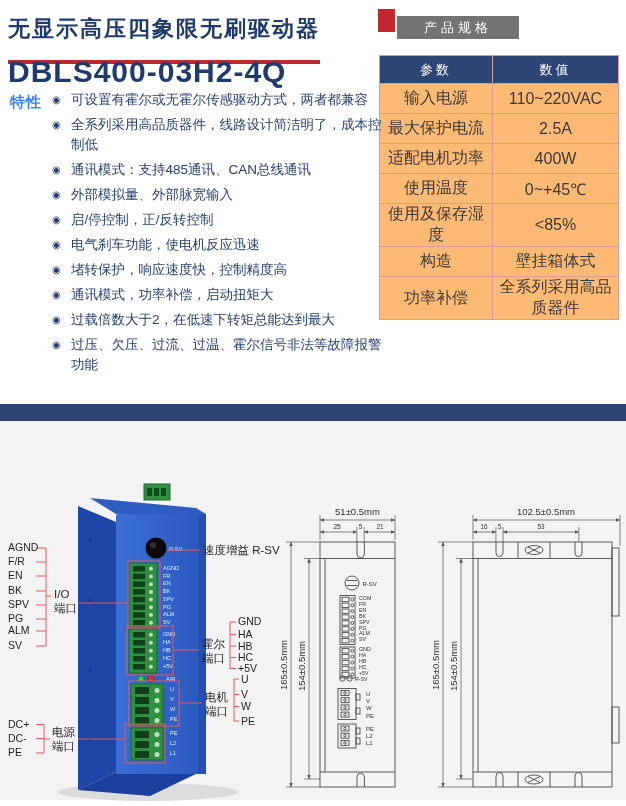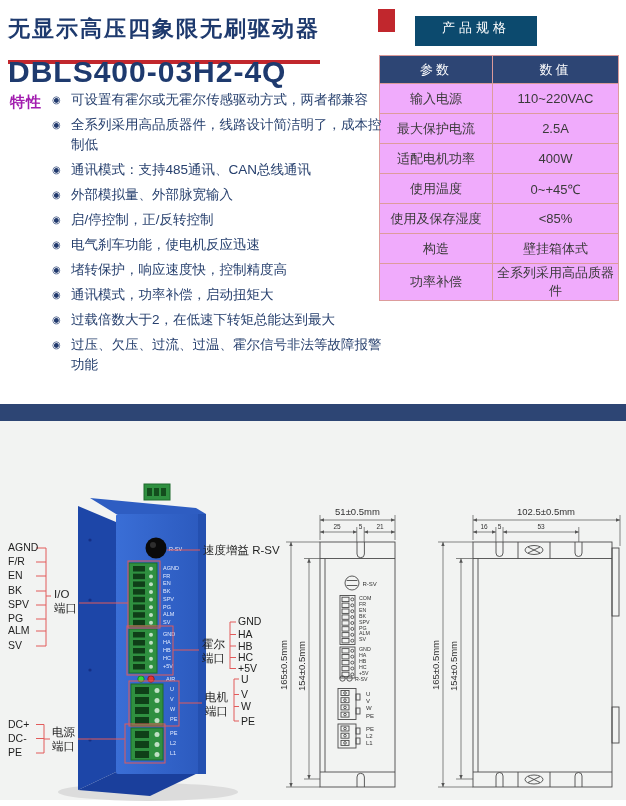--- a/index.html
+++ b/index.html
@@ -9,35 +9,35 @@
 
   
   .title { position:absolute; left:8px; top:14px; font-size:22px; font-weight:700;
            color:#1e3a6e; letter-spacing:2px; padding-bottom:16px;
            border-bottom:4px solid #c1272d; }
   .model { position:absolute; left:8px; top:55px; font-size:30px; font-weight:600;
            color:#1e3a6e; letter-spacing:1px; }
 
   
   .red-square { position:absolute; left:378px; top:9px; width:17px; height:23px; background:#c1272d; }
-  .spec-title { position:absolute; left:397px; top:16px; width:122px; height:30px;
-                background:#0c4a6e; color:#fff; font-size:13px; letter-spacing:4px;
-                line-height:23px; text-align:center;margin-left:18px; }
+  .spec-title { position:absolute; left:397px; top:16px; width:122px; height:23px;
+                background:#737373; color:#fff; font-size:13px; letter-spacing:4px;
+                line-height:23px; text-align:center; }
 
   
   .spec-table { position:absolute; left:379px; top:55px; width:239px;
                 border-collapse:collapse; table-layout:fixed; }
   .spec-table th { background:#2d4574; color:#fff; font-weight:400; font-size:13px;
                    letter-spacing:3px; height:28px; border:1px solid #da9a9a; }
-  .spec-table td { text-align:center; font-size:13px; color:#3a3a3a; height:30px;
-                   border:1px solid #dd9c9c; background:#f0abfc; padding:0 2px; }
+  .spec-table td { text-align:center; font-size:16px; color:#3a3a3a; height:30px;
+                   border:1px solid #dd9c9c; background:#fdba74; padding:0 2px; }
 
   
   .features-label { position:absolute; left:10px; top:93px; font-size:15px;
-                    font-weight:700; color:#a21caf; letter-spacing:1px; }
+                    font-weight:700; color:#3b82f6; letter-spacing:1px; }
   .features { position:absolute; left:52px; top:90px; width:334px; margin:0; padding:0;
               list-style:none; }
   .features li { position:relative; padding-left:19px; font-size:13.5px; line-height:20px;
                  margin-bottom:5px; color:#27406e; }
   .features .bullet { position:absolute; left:0; top:0px; font-size:10px; color:#223a6e; }
 
   
   .divider-bar { position:absolute; left:0; top:404px; width:626px; height:17px; background:#2d4574; }
   .bottom-bg   { position:absolute; left:0; top:421px; width:626px; height:379px; background:#f2f3f2; }
   svg.diagrams { position:absolute; left:0; top:420px; }

